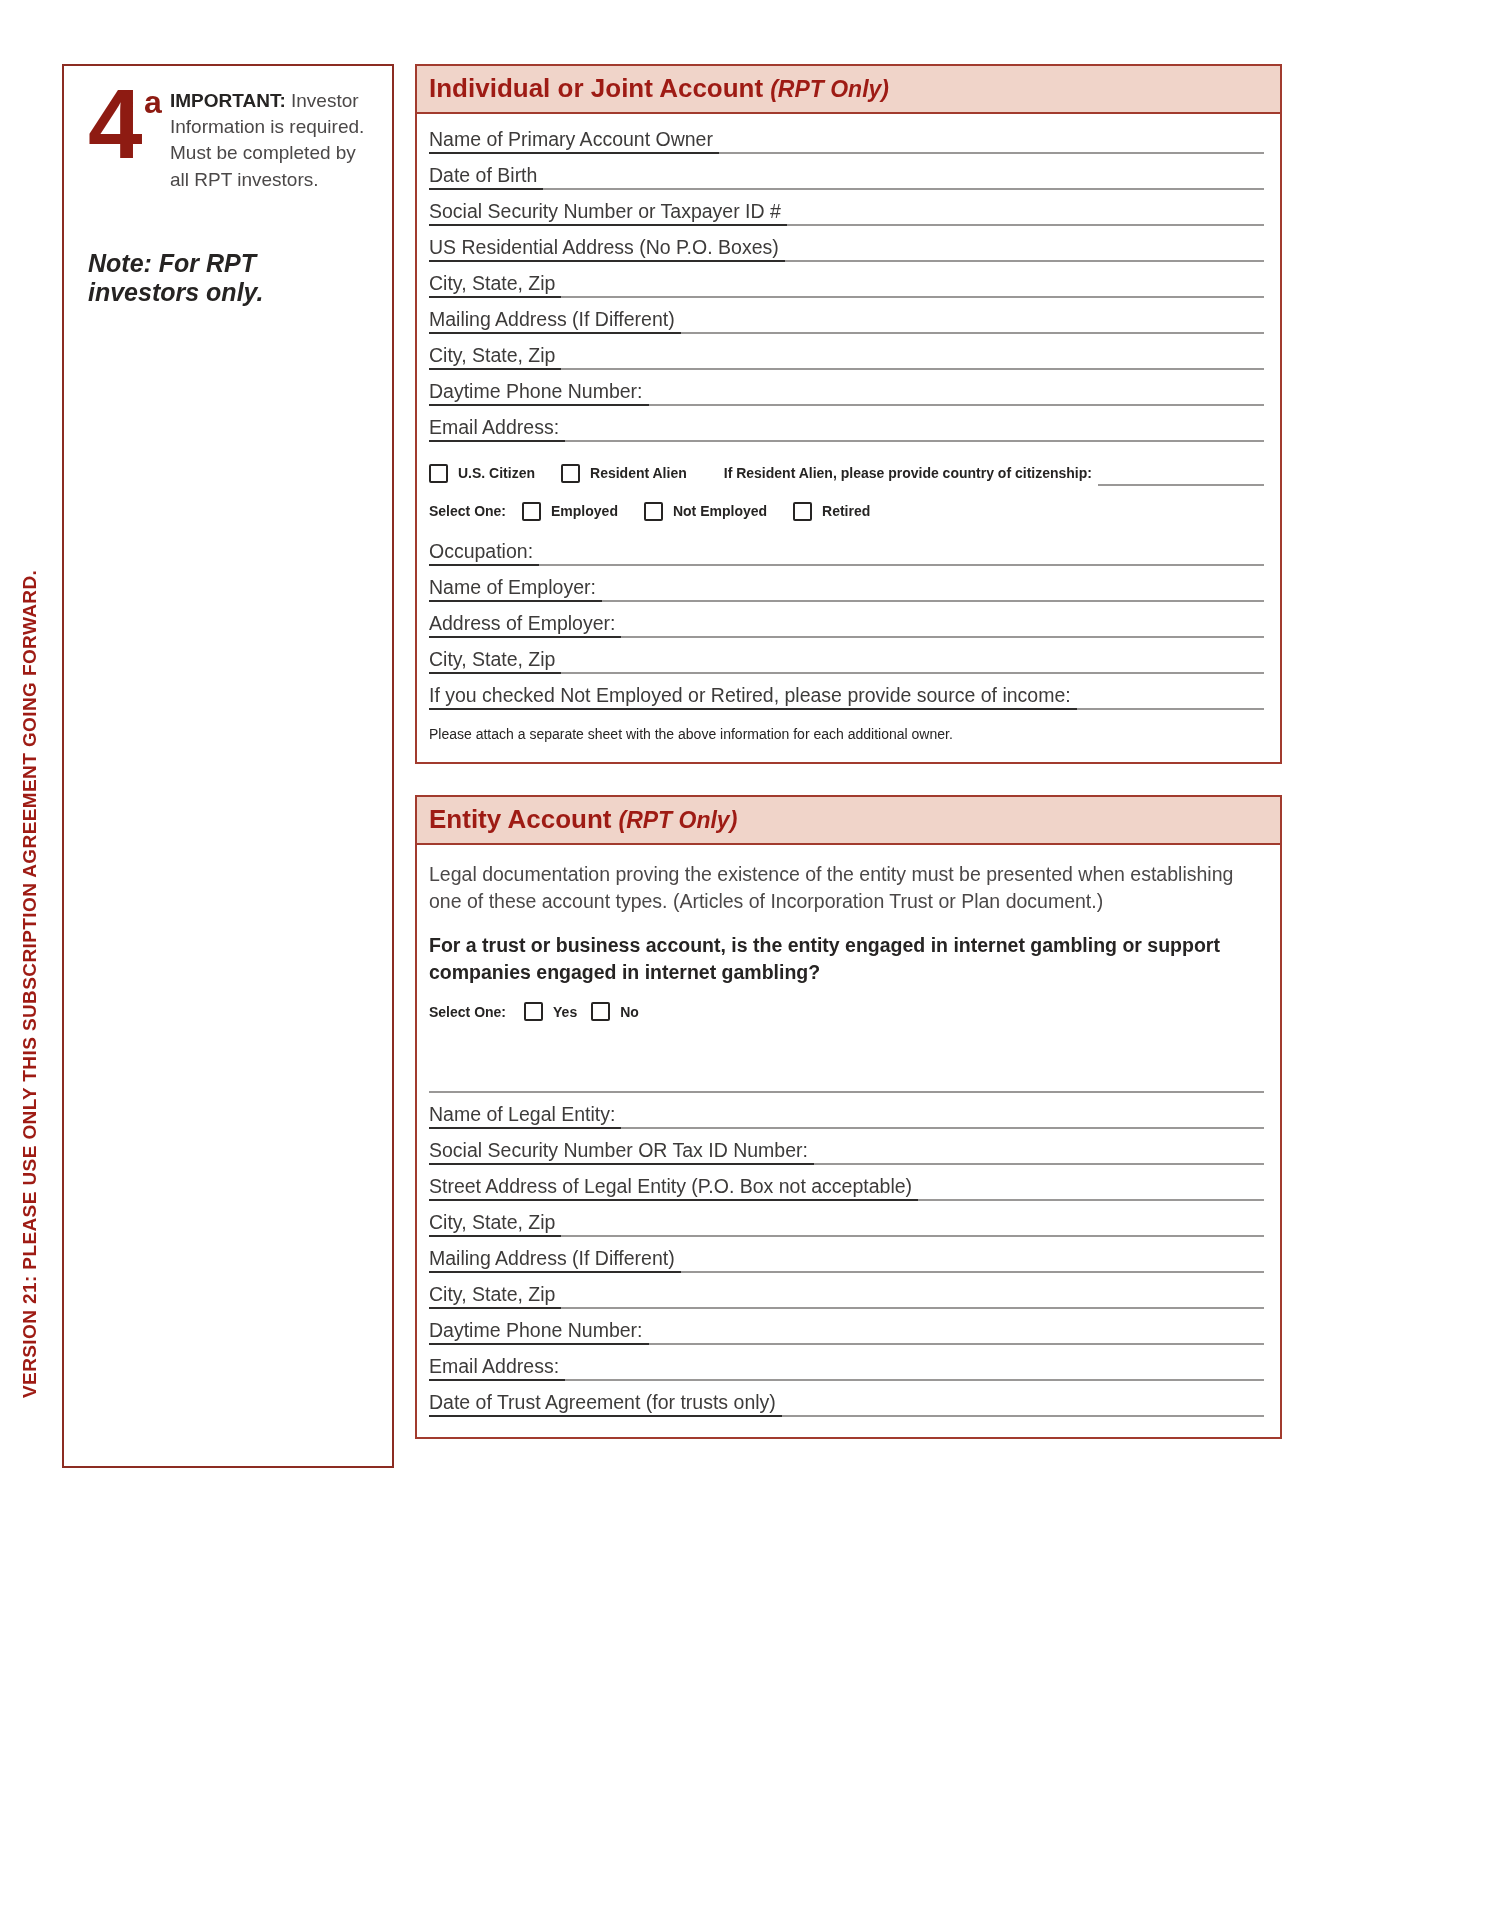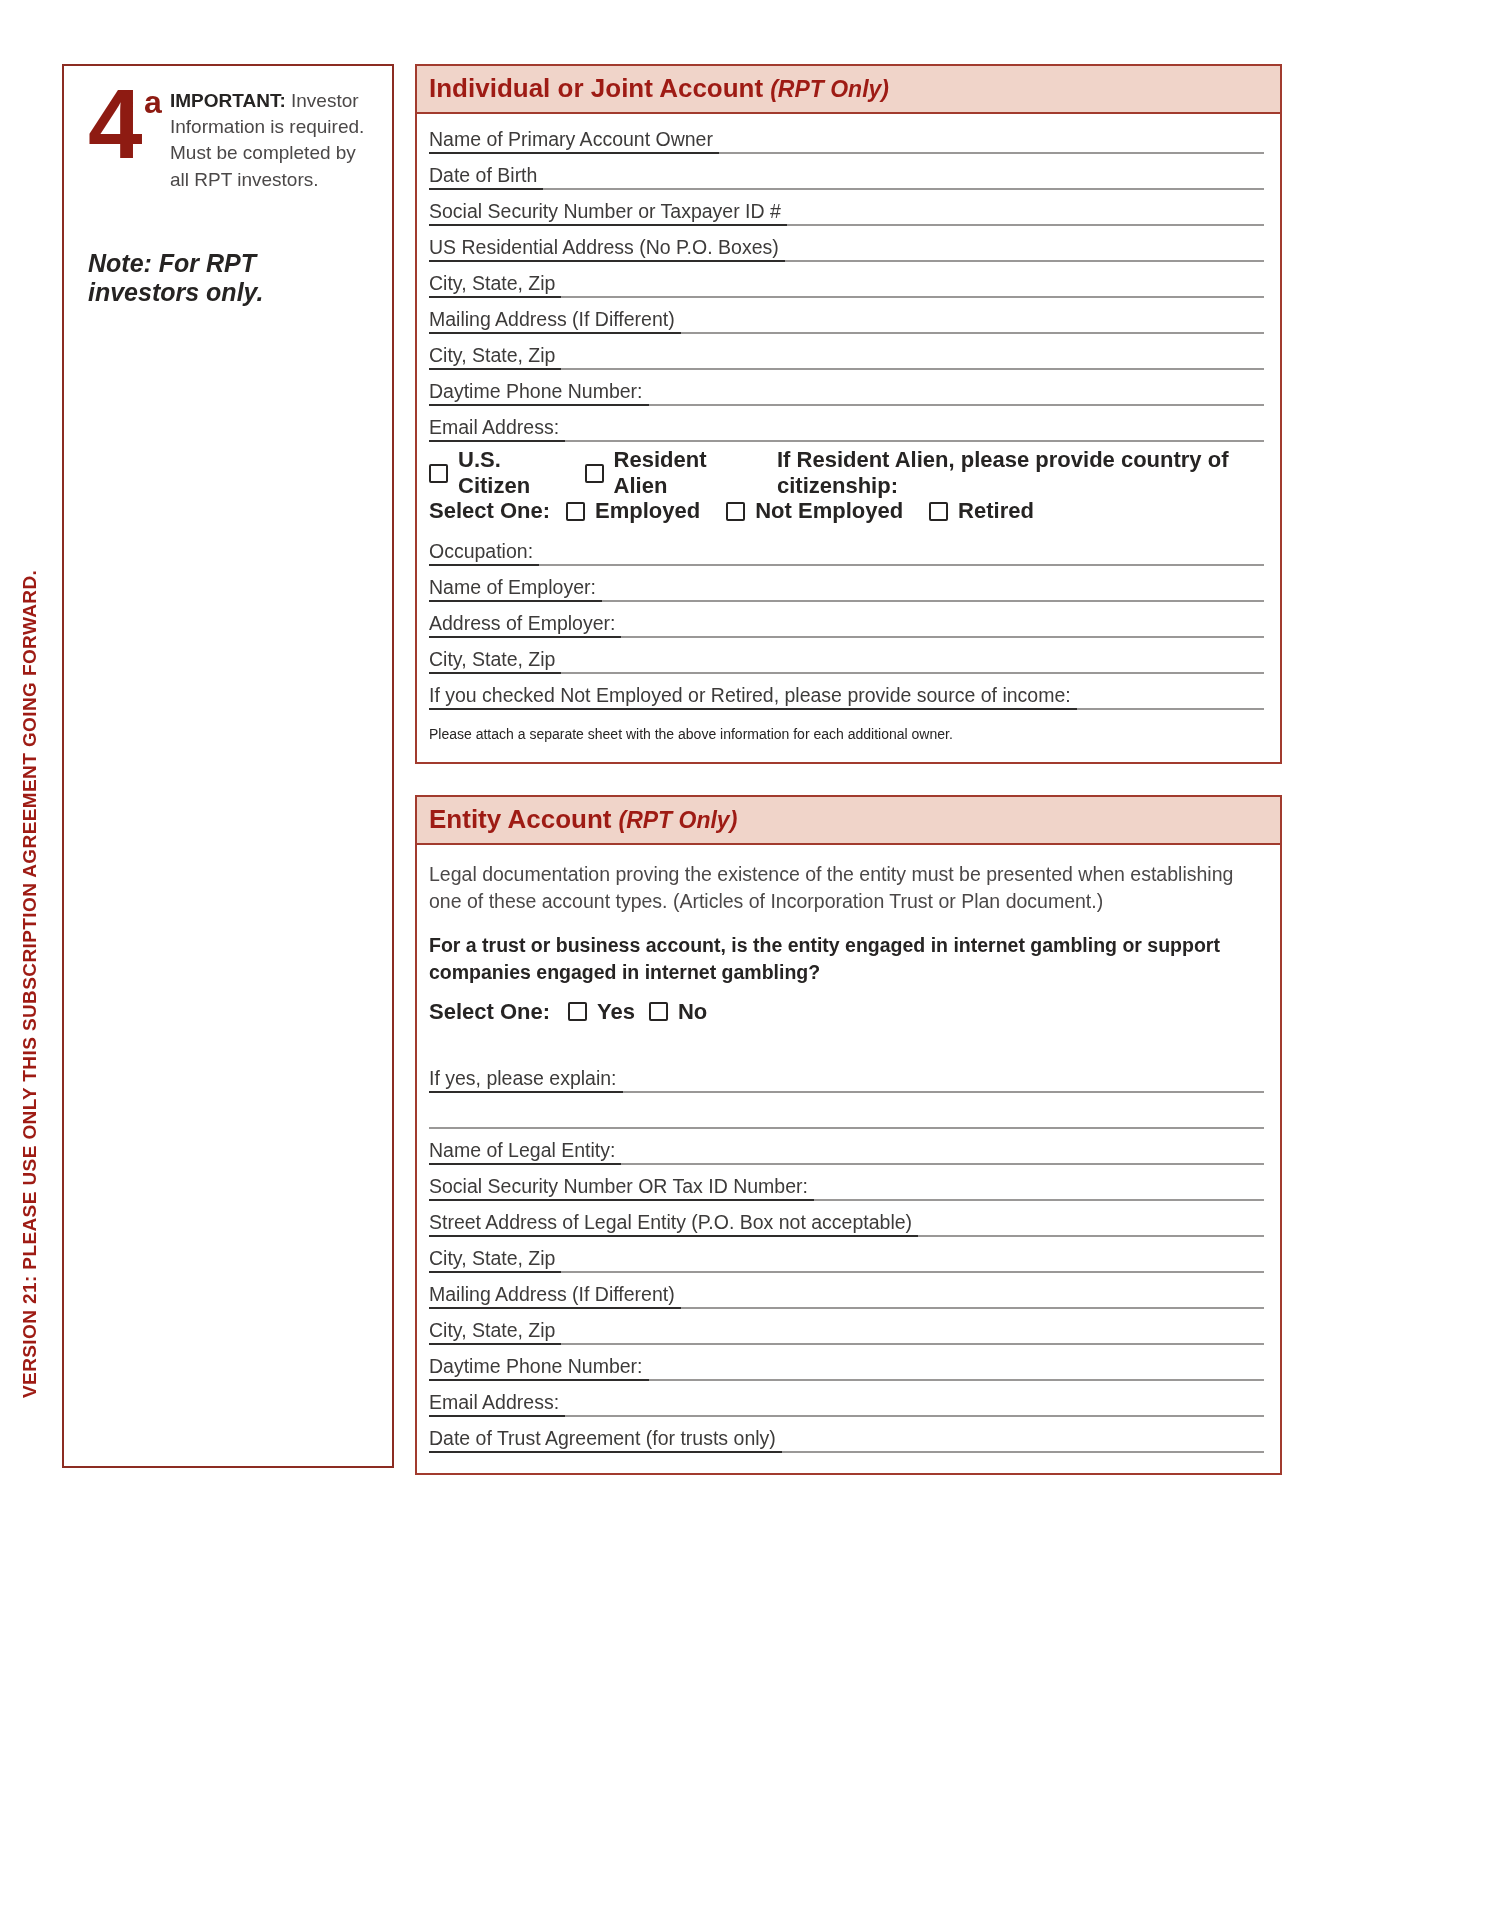--- a/index.html
+++ b/index.html
@@ -58,21 +58,21 @@
 
   .b{ font-weight:bold; color:#262423; }
   .it{ font-style:italic; margin-left:6px; }
   .bi{ font-weight:bold; font-style:italic; color:#262423; margin-left:6px; }
 
   .cb{
     width:19px; height:19px; flex:0 0 19px;
     border:2.5px solid #262423; border-radius:2px; background:#fff;
     display:inline-block;
   }
-  .cb-row{ display:flex; align-items:center; height:38px; font-size:22px; font-weight:bold; color:#262423; }
+  .cb-row{ display:flex; align-items:center; height:38px; font-size:14px; font-weight:bold; color:#262423; }
   .cb-row .opt{ margin:0 0 0 10px; }
   .gap-lg{ margin-left:26px; }
   .cb-row .prompt{ margin-left:37px; }
   .cb-row .rule{ flex:1; border-bottom:2px solid #9a9897; align-self:flex-end; margin-bottom:6px; margin-left:6px; }
   .mt{ margin-top:12px; }
 
   .footer-line{ margin-top:16px; font-size:14px; font-weight:normal; color:#262423; }
 
   .intro{ font-size:19.5px; line-height:1.4; color:#4b4848; margin:12px 0 16px; }
   .question{ font-size:19.5px; line-height:1.42; font-weight:bold; color:#262423; margin:6px 0 6px; max-width:960px; }
@@ -200,24 +200,20 @@
         <p class="question">For a trust or business account, is the entity engaged in internet gambling or support companies engaged in internet gambling?</p>
 
         <div class="cb-row select-row">
           <span>Select One:</span>
           <span class="cb" style="margin-left:18px"></span>
           <span class="opt">Yes</span>
           <span class="cb opt-sp"></span>
           <span class="opt">No</span>
         </div>
 
-        <div class="field-row">
-          <span class="lbl">If yes, please explain:</span>
-          <span class="rule"></span>
-        </div>
         <div class="lone-rule"></div>
 
         <div class="field-row">
           <span class="lbl">Name of Legal Entity:</span>
           <span class="rule"></span>
         </div>
         <div class="field-row">
           <span class="lbl">Social Security Number OR Tax ID Number:</span>
           <span class="rule"></span>
         </div>

